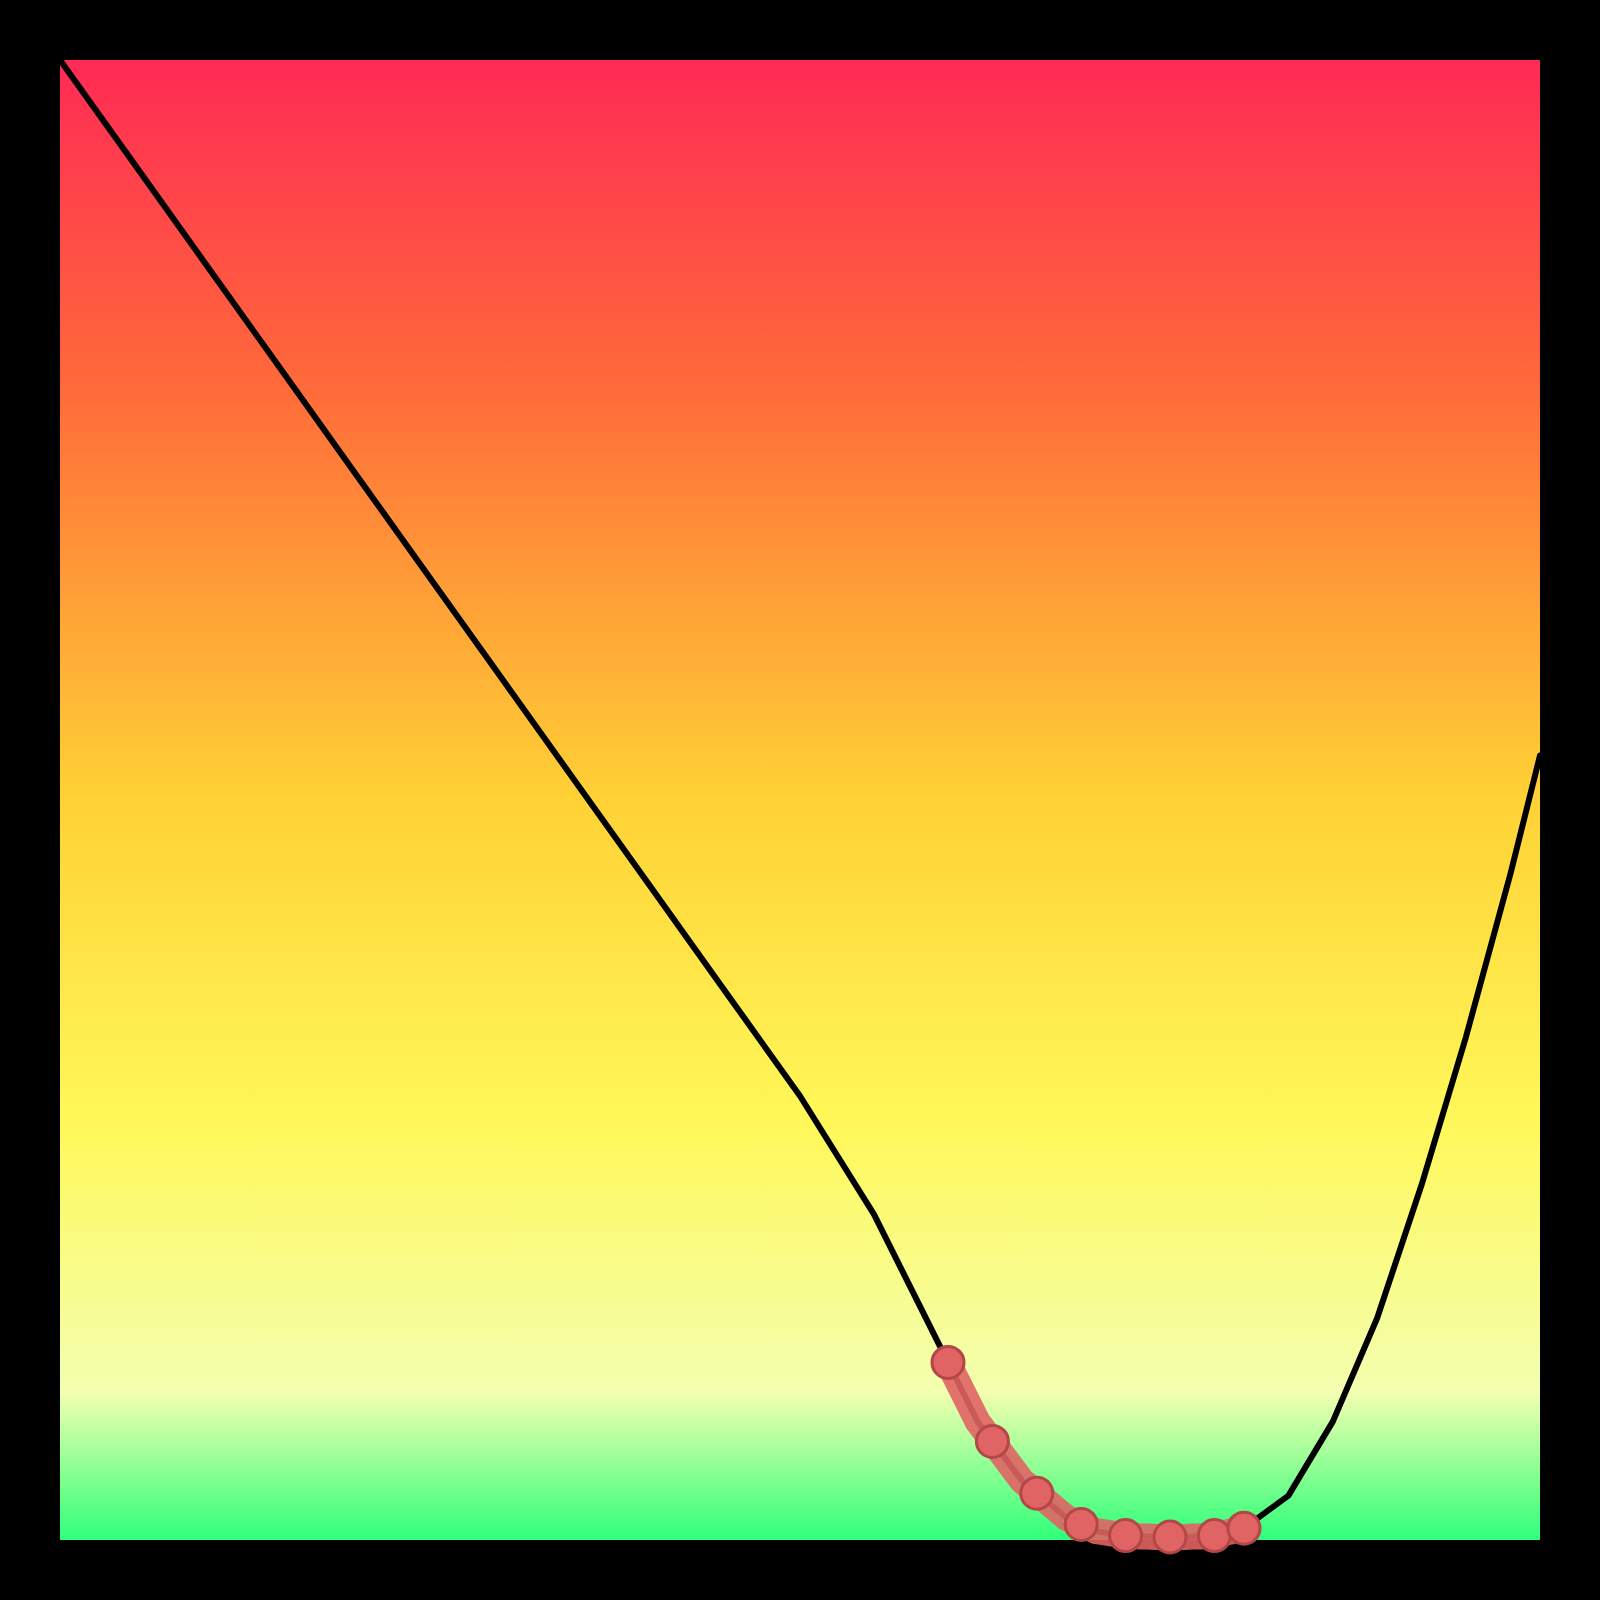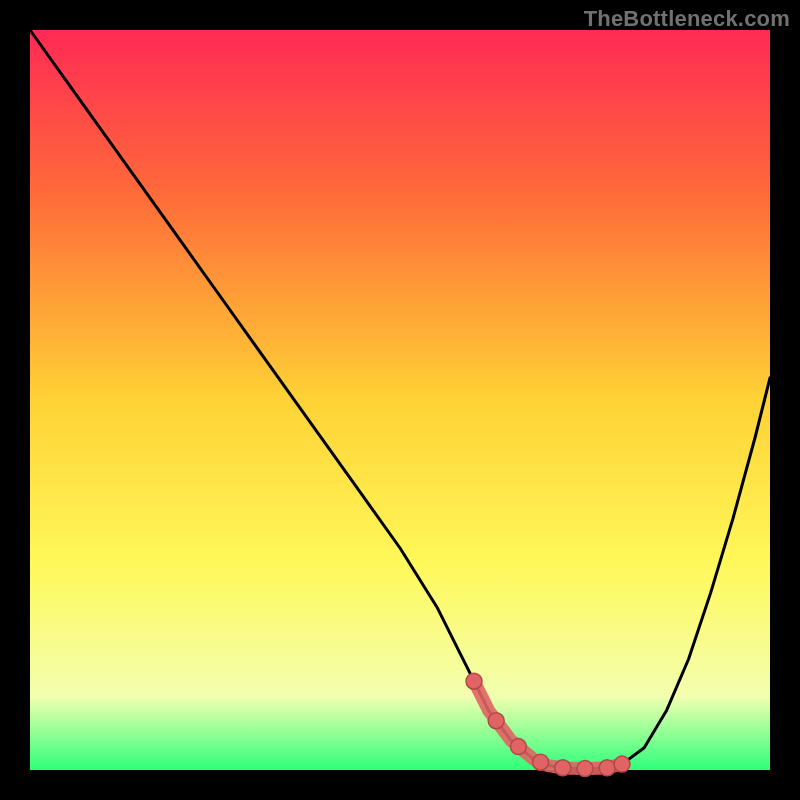--- a/index.html
+++ b/index.html
@@ -57,15 +57,14 @@
         <circle cx="496.2" cy="720.7" r="8" fill="#e06464" stroke="#b34747" stroke-width="1.5"></circle>
         <circle cx="518.4" cy="746.6" r="8" fill="#e06464" stroke="#b34747" stroke-width="1.5"></circle>
         <circle cx="540.6" cy="762.2" r="8" fill="#e06464" stroke="#b34747" stroke-width="1.5"></circle>
         <circle cx="562.8" cy="767.8" r="8" fill="#e06464" stroke="#b34747" stroke-width="1.5"></circle>
         <circle cx="585.0" cy="768.5" r="8" fill="#e06464" stroke="#b34747" stroke-width="1.5"></circle>
         <circle cx="607.2" cy="767.8" r="8" fill="#e06464" stroke="#b34747" stroke-width="1.5"></circle>
         <circle cx="622.0" cy="764.1" r="8" fill="#e06464" stroke="#b34747" stroke-width="1.5"></circle>
       </g>
 </svg>
 
-<div class="watermark">TheBottleneck.com</div>
 
 </div>
 
 </body></html>

